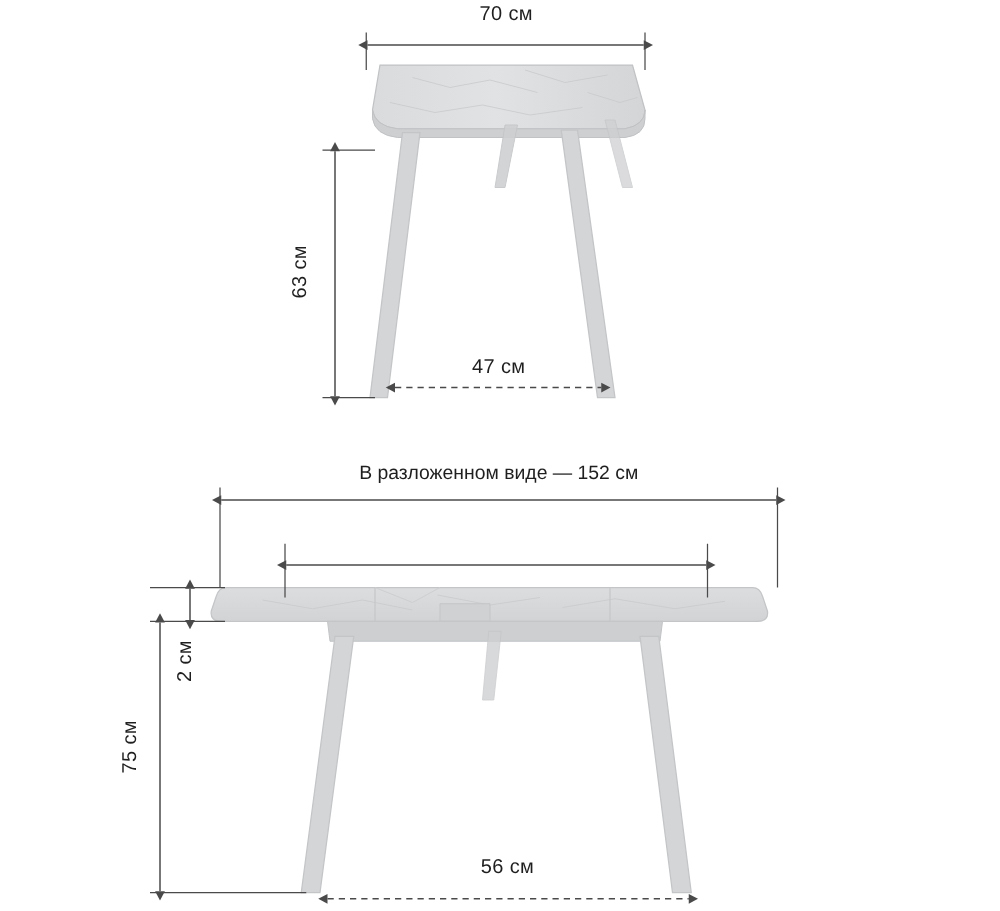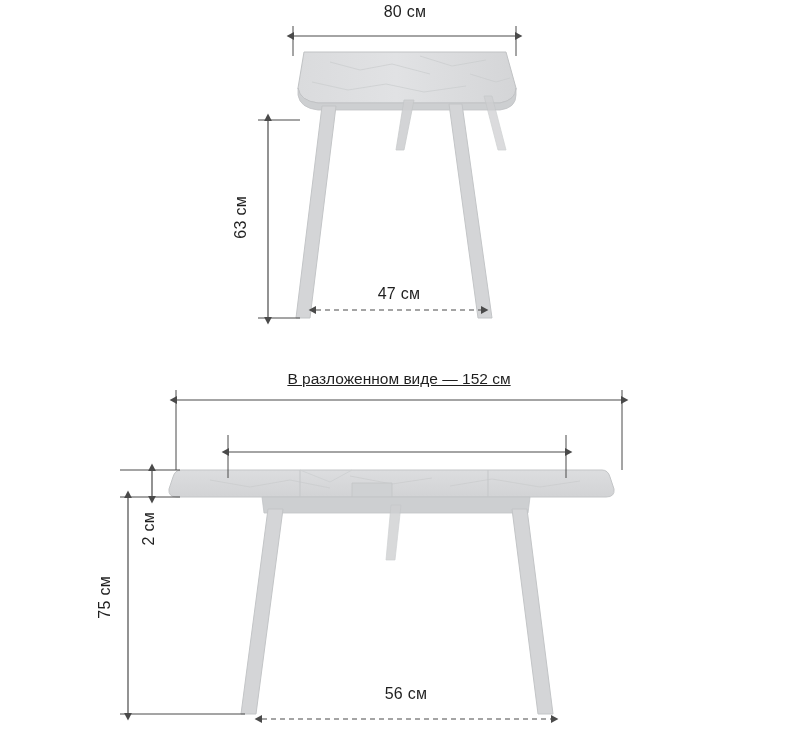--- a/index.html
+++ b/index.html
@@ -28,21 +28,20 @@
   .dim-label.vertical {
     writing-mode: vertical-rl;
     transform: rotate(180deg);
     transform-origin: center;
   }
   .title-label {
     position: absolute;
     font-size: 15.5px;
     color: #1f1f1f;
     white-space: nowrap;
-    text-decoration: underline;
   }
   svg.figure {
     position: absolute;
     left: 0;
     top: 0;
     width: 800px;
     height: 729px;
   }
   .lbl-center { transform: translateX(-50%); }
 </style>
@@ -150,21 +149,21 @@
     <g>
       <line x1="120" y1="714" x2="245" y2="714" stroke="#4a4a4a" stroke-width="1"></line>
       <line x1="128" y1="498" x2="128" y2="713" stroke="#4a4a4a" stroke-width="1.2" marker-start="url(#arrowStart)" marker-end="url(#arrowEnd)"></line>
     </g>
 
     <g>
       <line x1="262" y1="719" x2="551" y2="719" stroke="#4a4a4a" stroke-width="1.2" stroke-dasharray="5 4" marker-start="url(#arrowStart)" marker-end="url(#arrowEnd)"></line>
     </g>
   </svg>
 
-  <div class="dim-label lbl-center" style="left:405px; top:3px;">80 см</div>
+  <div class="dim-label lbl-center" style="left:405px; top:3px;">70 см</div>
 
   <div class="dim-label vertical" style="left:232px; top:196px;">63 см</div>
 
   <div class="dim-label lbl-center" style="left:399px; top:285px;">47 см</div>
 
   <div class="title-label lbl-center" style="left:399px; top:370px;">В разложенном виде — 152 см</div>
 
 
   <div class="dim-label vertical" style="left:140px; top:512px;">2 см</div>
 

